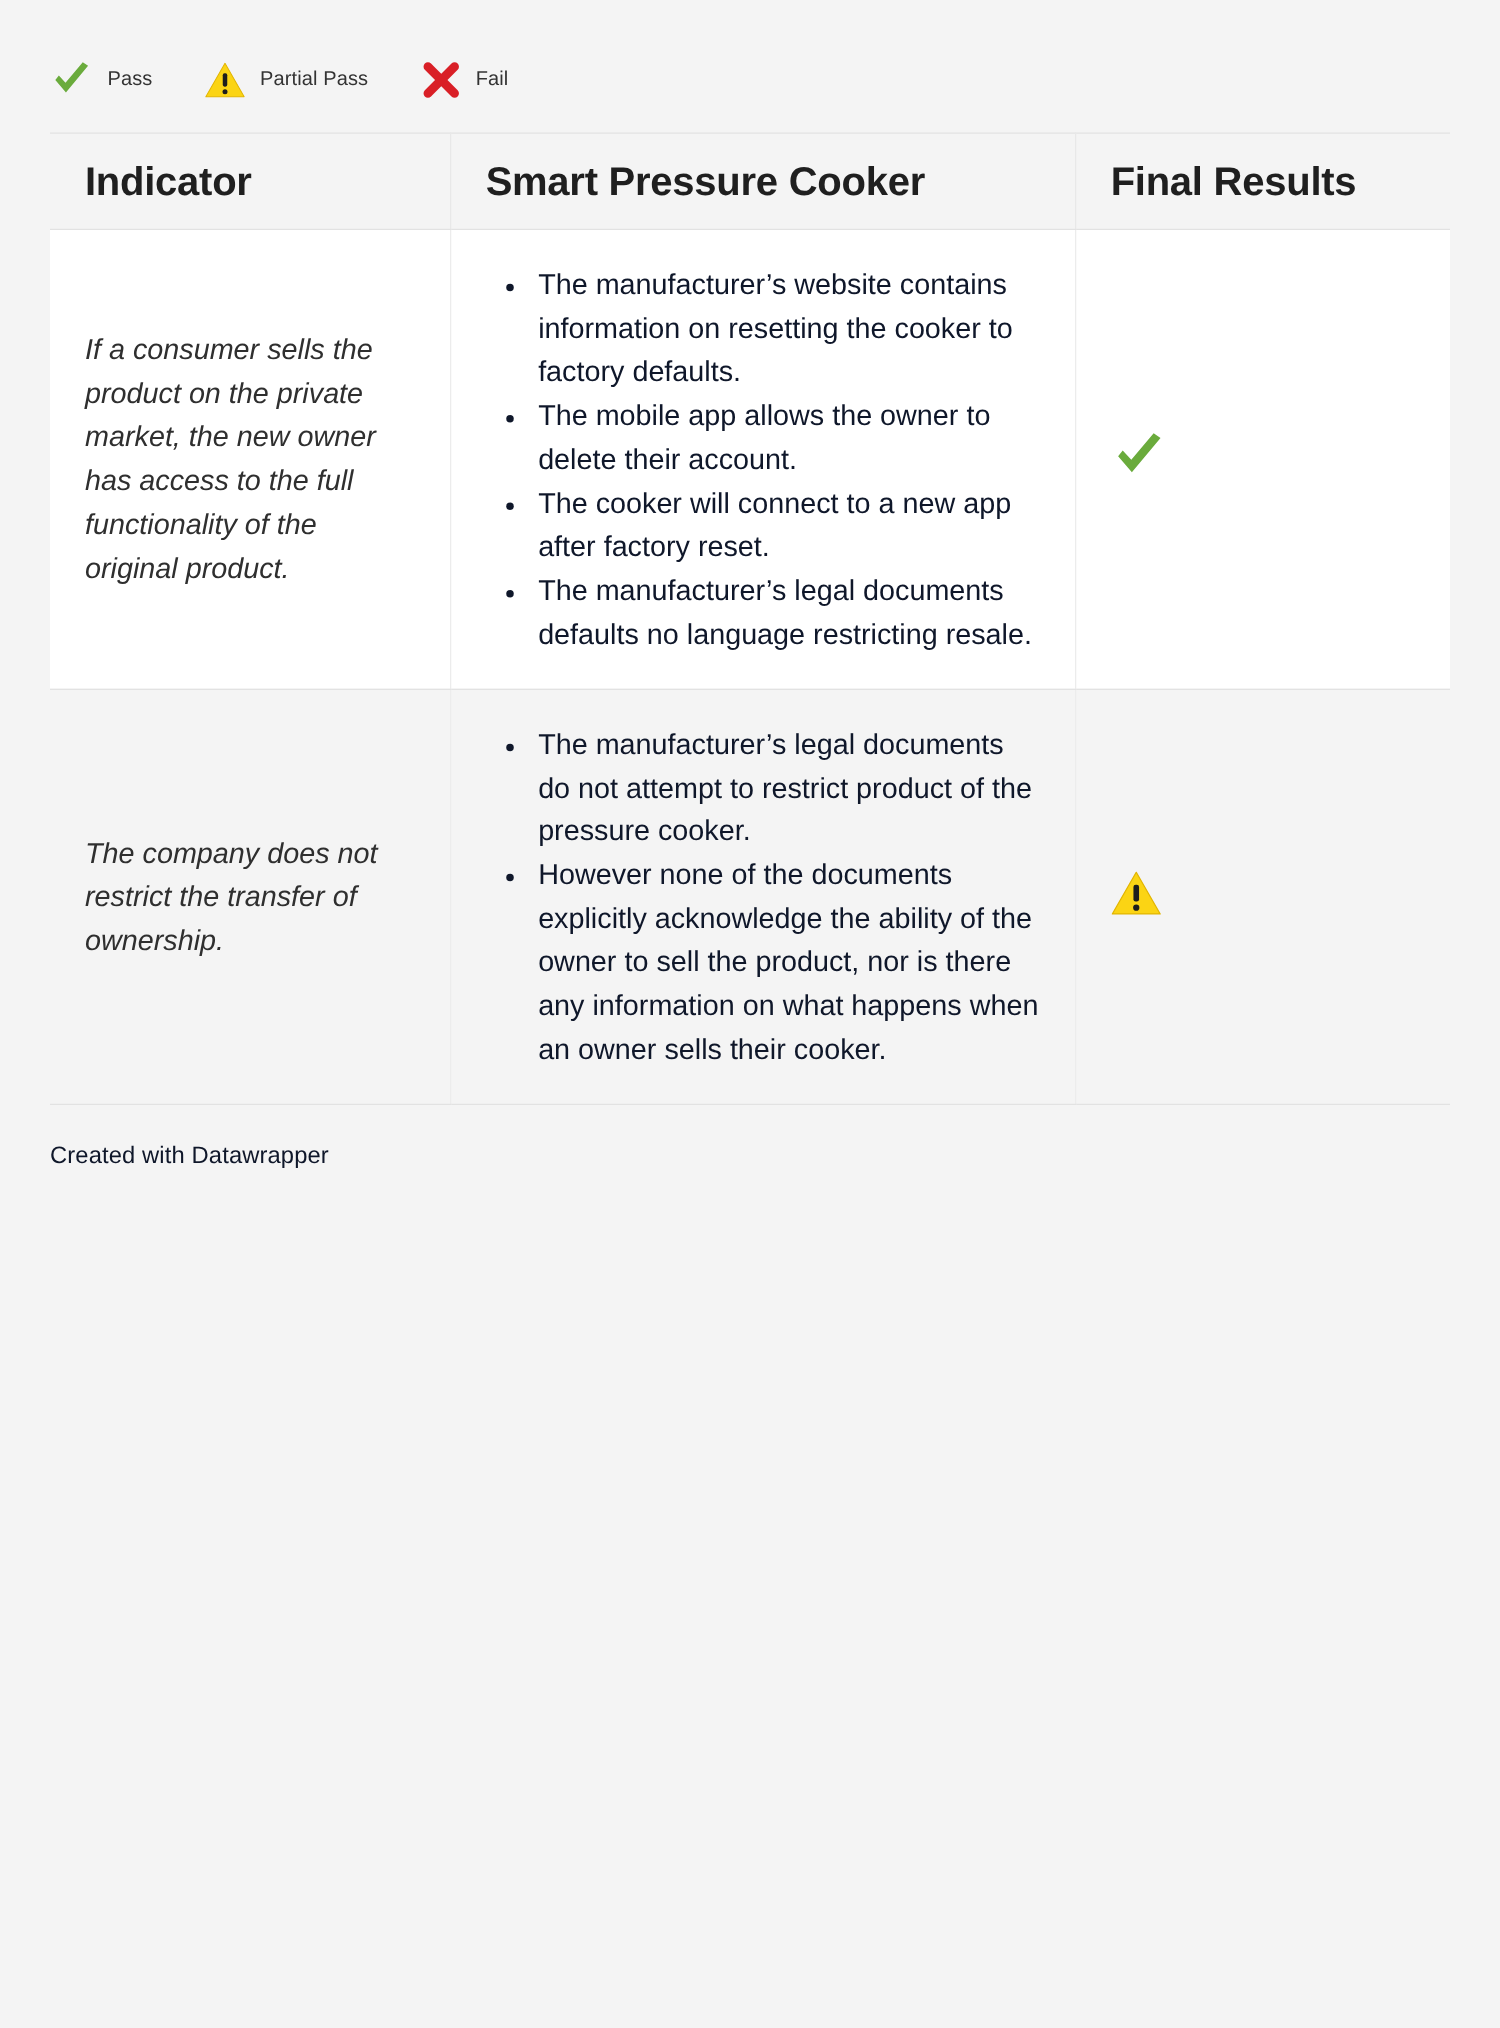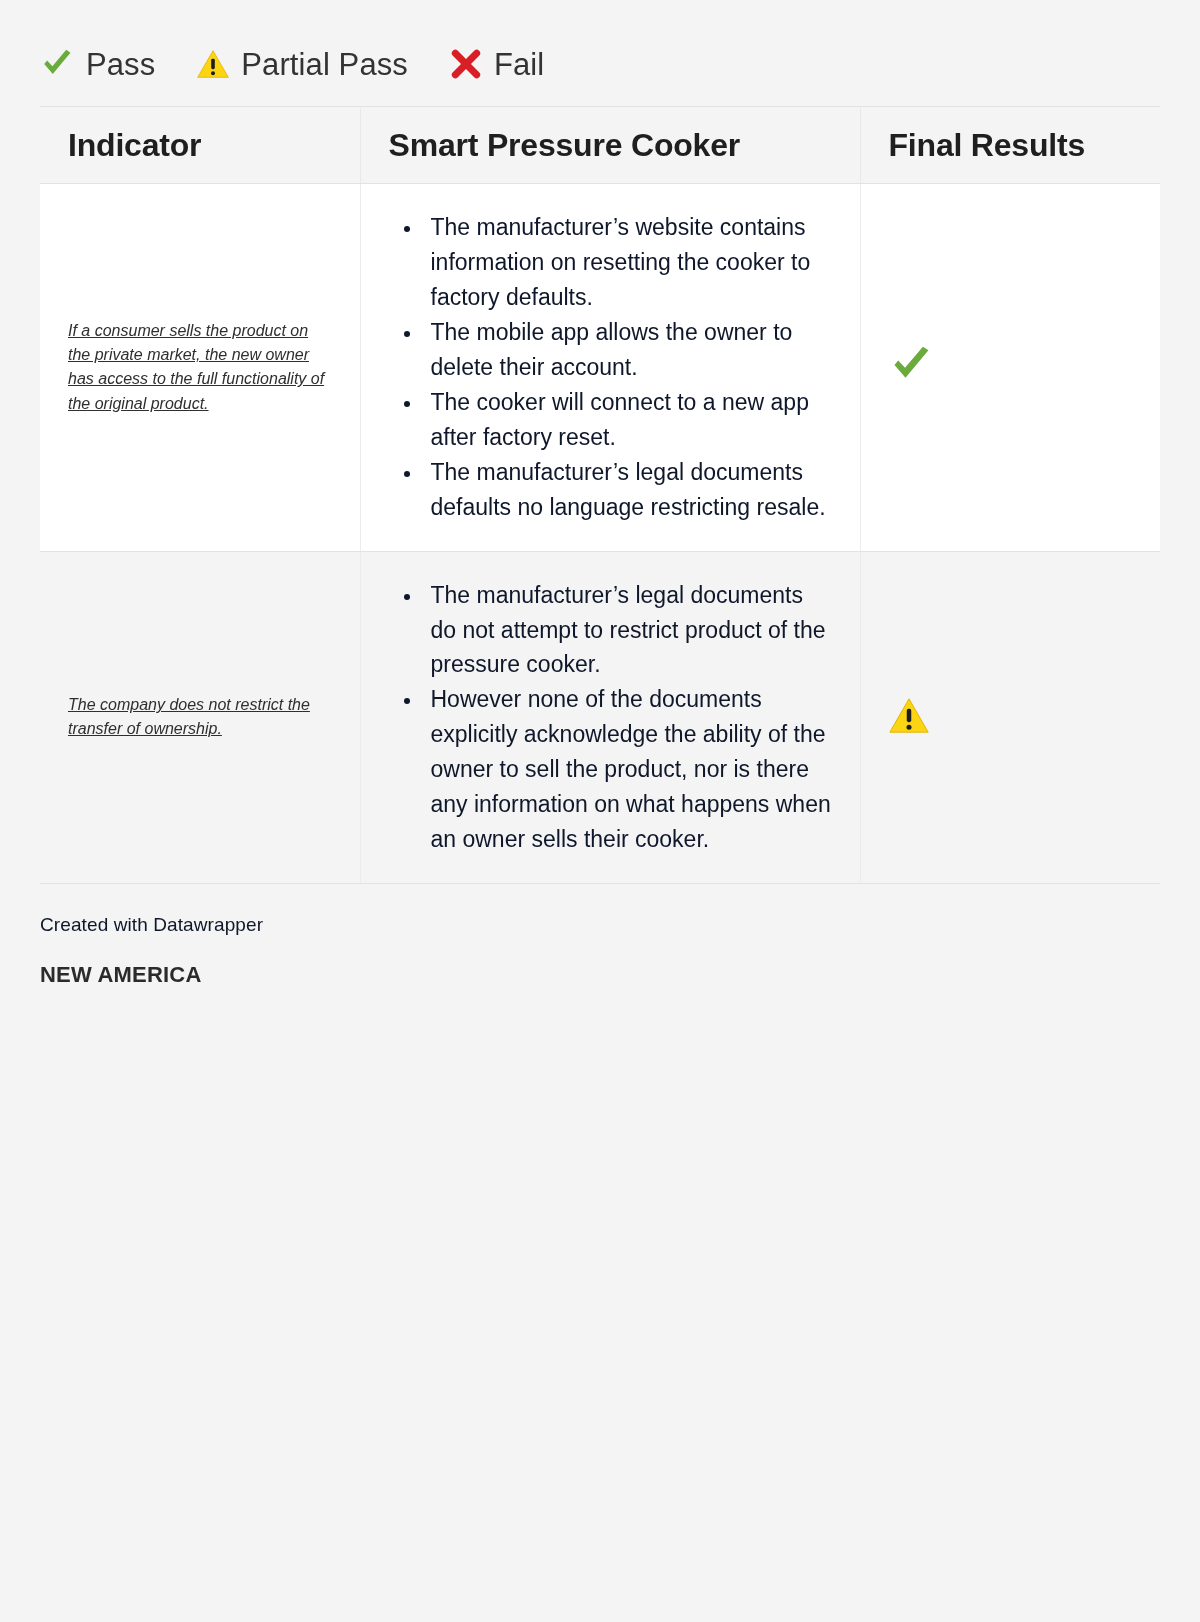--- a/index.html
+++ b/index.html
@@ -32,21 +32,21 @@
     gap: 42px;
     height: 66px;
     box-sizing: border-box;
   }
   .legend-item {
     display: flex;
     align-items: center;
     gap: 12px;
   }
   .legend-label {
-    font-size: 31px;
+    font-size: 16px;
     line-height: 1;
     color: #333333;
     letter-spacing: 0.1px;
   }
 
   
   .icon {
     display: inline-block;
     line-height: 0;
     flex: 0 0 auto;
@@ -87,25 +87,24 @@
     border-bottom: 1px solid #e2e2e2;
     border-right: 1px solid #ececec;
     padding: 26px 28px;
   }
   table.report tbody td:last-child { border-right: none; }
 
   tr.row-odd  td { background: #ffffff; }
   tr.row-even td { background: #f4f4f4; }
 
   .indicator-text {
-    font-size: 16px;
+    font-size: 23px;
     line-height: 1.52;
     font-style: italic;
     color: #2f2f2f;
-    text-decoration: underline;
   }
 
   ul.details {
     margin: 0;
     padding: 0 0 0 34px;
     list-style: disc;
   }
   ul.details li {
     font-size: 23px;
     line-height: 1.52;
@@ -238,16 +237,15 @@
             </span>
           </td>
         </tr>
 
       </tbody>
     </table>
   </div>
 
   <div class="footer">
     <div class="credit">Created with Datawrapper</div>
-    <div class="brand">NEW AMERICA</div>
   </div>
 
 </div>
 
 </body></html>

